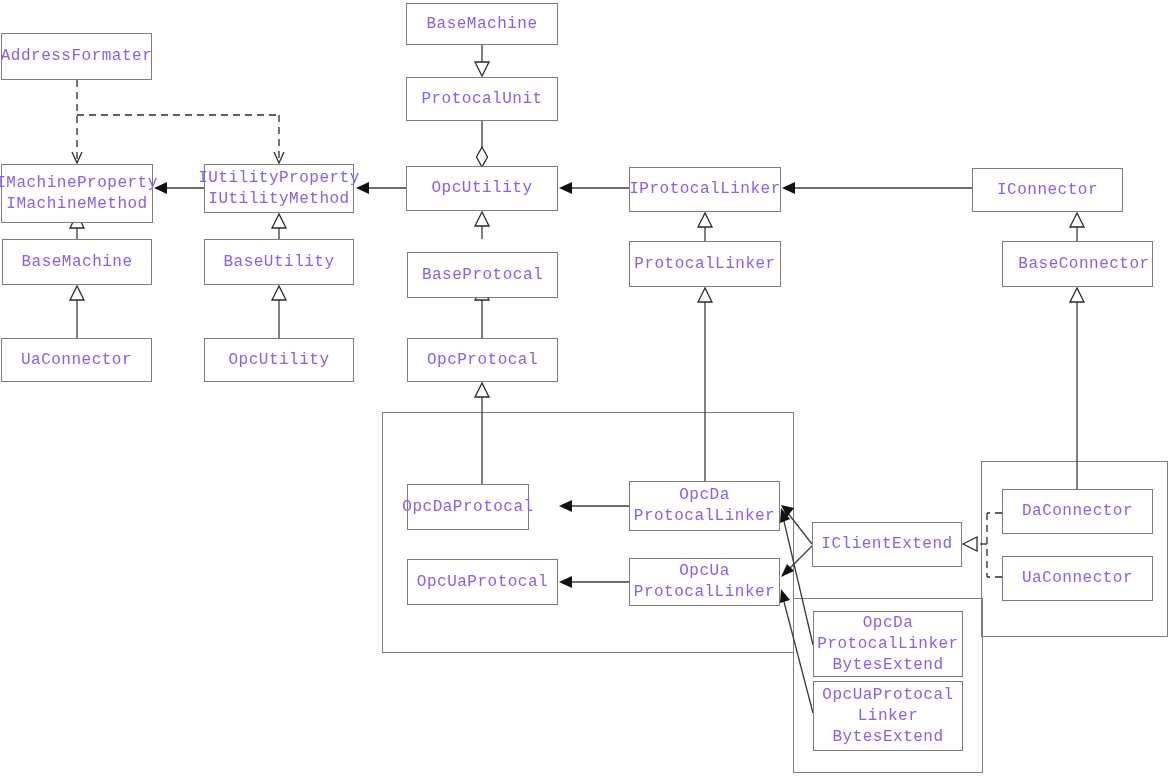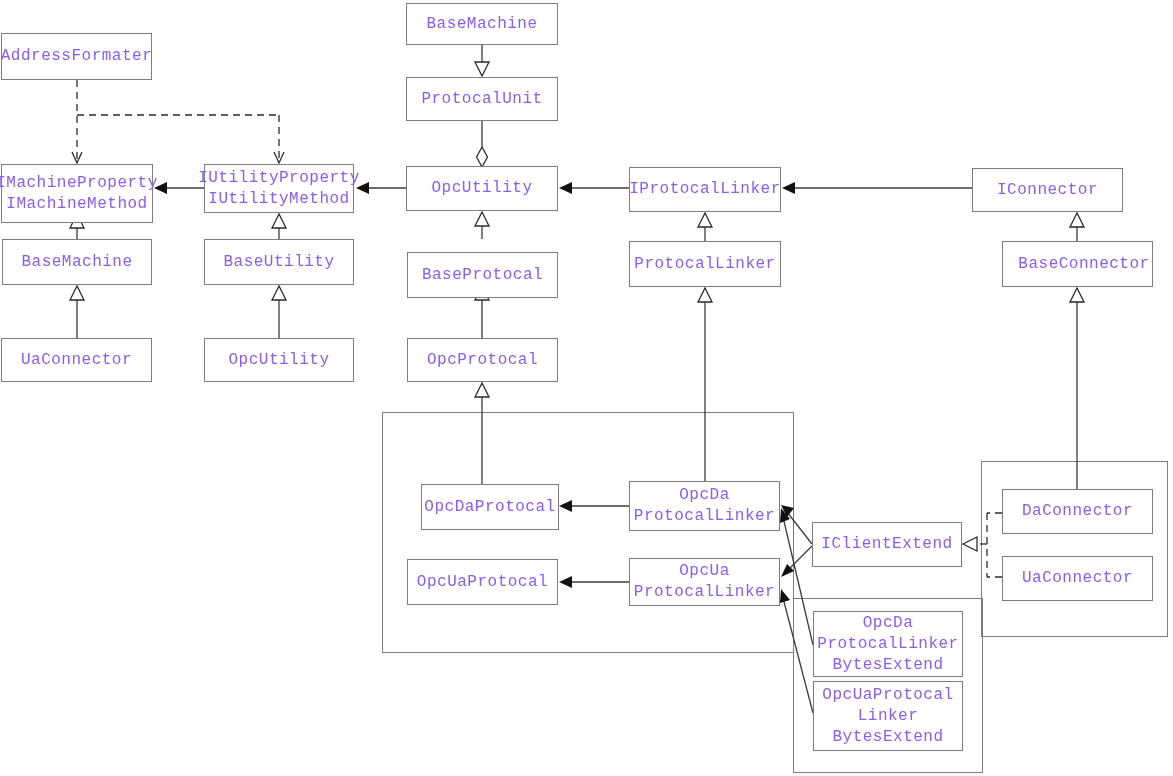--- a/index.html
+++ b/index.html
@@ -126,21 +126,21 @@
   <div class="node" style="left:204px;top:164px;width:150px;height:49px;"><span>IUtilityProperty
 IUtilityMethod</span></div>
   <div class="node" style="left:2px;top:239px;width:150px;height:46px;"><span>BaseMachine</span></div>
   <div class="node" style="left:204px;top:239px;width:150px;height:46px;"><span>BaseUtility</span></div>
   <div class="node" style="left:1px;top:338px;width:151px;height:44px;"><span>UaConnector</span></div>
   <div class="node" style="left:204px;top:338px;width:150px;height:44px;"><span>OpcUtility</span></div>
   <div class="node" style="left:407px;top:252px;width:151px;height:46px;"><span>BaseProtocal</span></div>
   <div class="node" style="left:407px;top:338px;width:151px;height:44px;"><span>OpcProtocal</span></div>
   <div class="node" style="left:629px;top:241px;width:152px;height:46px;"><span>ProtocalLinker</span></div>
   <div class="node" style="left:1002px;top:241px;width:151px;height:46px;padding-left:13px;"><span>BaseConnector</span></div>
-  <div class="node" style="left:407px;top:484px;width:138px;height:46px;margin-left:14px;"><span>OpcDaProtocal</span></div>
+  <div class="node" style="left:407px;top:484px;width:122px;height:46px;"><span>OpcDaProtocal</span></div>
   <div class="node" style="left:407px;top:559px;width:151px;height:46px;"><span>OpcUaProtocal</span></div>
   <div class="node" style="left:629px;top:481px;width:151px;height:50px;"><span>OpcDa
 ProtocalLinker</span></div>
   <div class="node" style="left:629px;top:558px;width:151px;height:48px;"><span>OpcUa
 ProtocalLinker</span></div>
   <div class="node" style="left:812px;top:522px;width:150px;height:45px;"><span>IClientExtend</span></div>
   <div class="node" style="left:1002px;top:489px;width:151px;height:45px;"><span>DaConnector</span></div>
   <div class="node" style="left:1002px;top:556px;width:151px;height:45px;"><span>UaConnector</span></div>
   <div class="node" style="left:813px;top:611px;width:150px;height:66px;"><span>OpcDa
 ProtocalLinker

